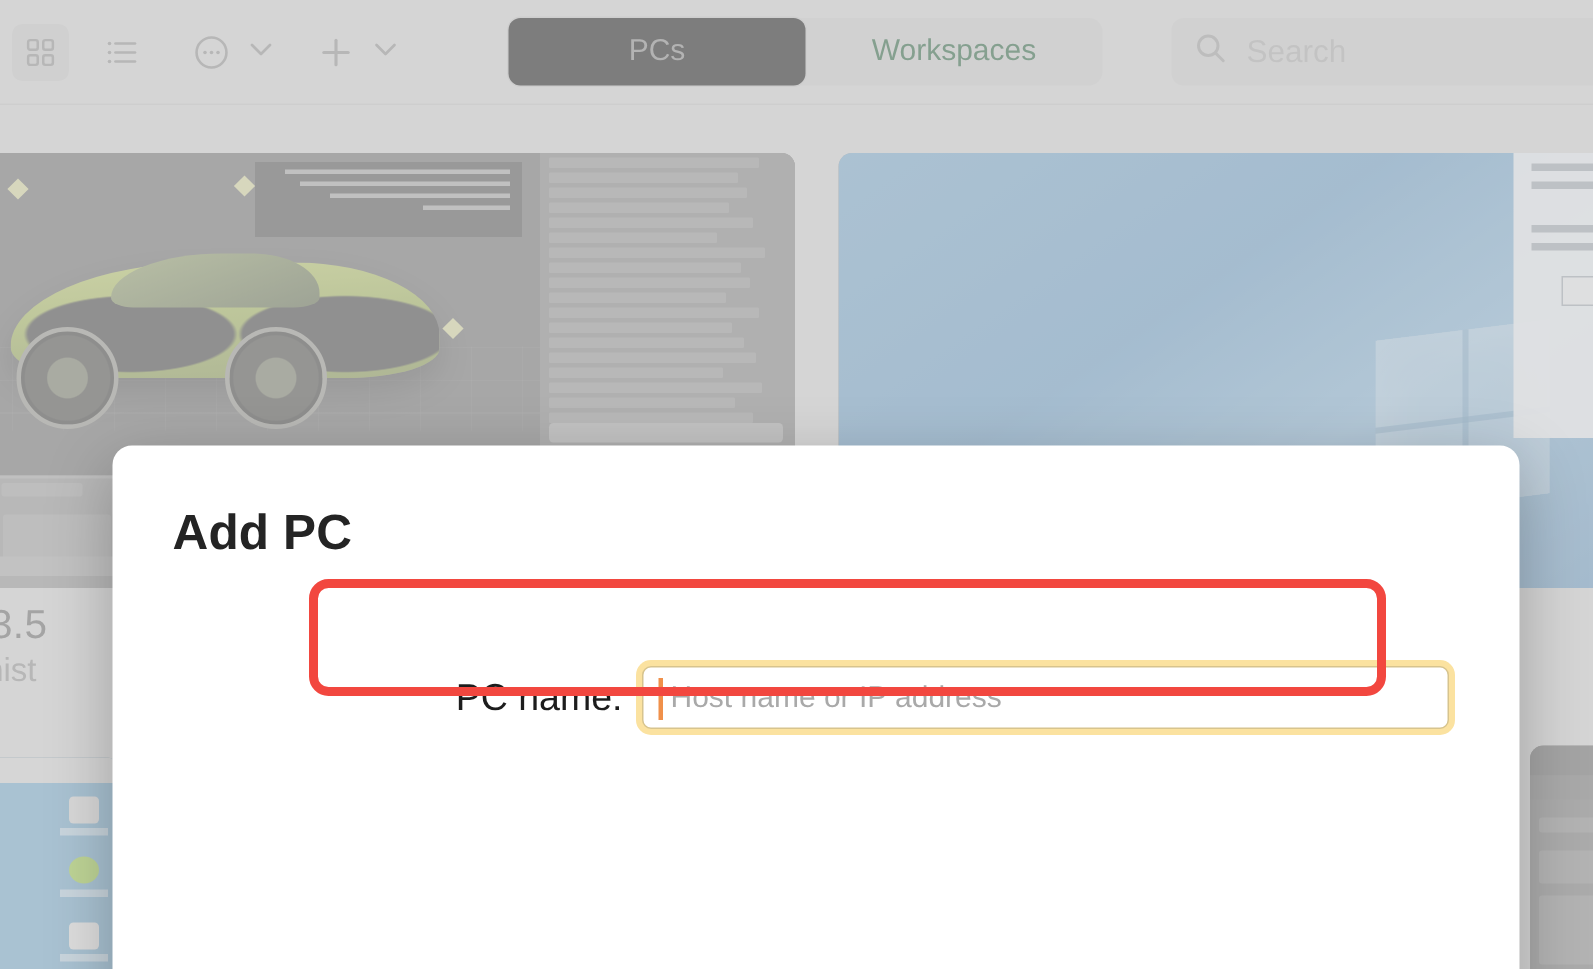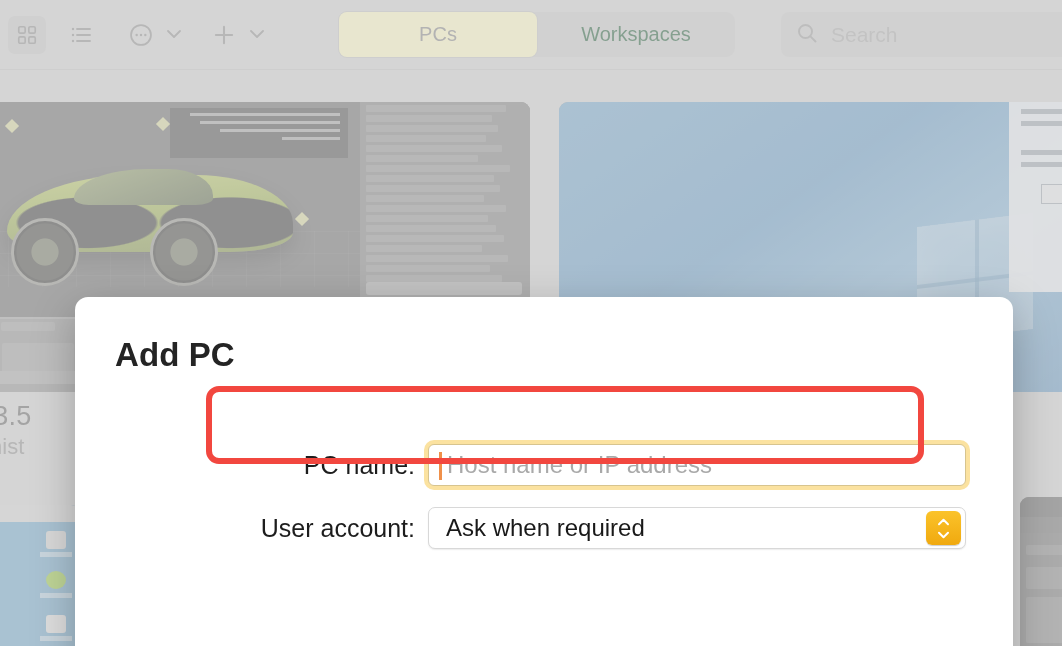--- a/index.html
+++ b/index.html
@@ -28,21 +28,21 @@
   .chev { color:#8e8e8e; font-size:15px; line-height:1; margin-left:-4px; padding:0 8px; }
 
   .segmented {
     position:absolute; left:339px; top:12px; width:396px; height:45px;
     background:#c9c9c9; border-radius:9px; display:flex;
   }
   .seg {
     flex:1; display:flex; align-items:center; justify-content:center;
     font-size:20px; color:#14532d; border-radius:8px;
   }
-  .seg.selected { background:#fef9c3; box-shadow:0 0 0 1px #c0c0c0; color:#808080; }
+  .seg.selected { background:#000000; box-shadow:0 0 0 1px #c0c0c0; color:#808080; }
 
   .searchbox {
     position:absolute; left:781px; top:12px; width:290px; height:45px;
     background:#c9c9c9; border-radius:8px; display:flex; align-items:center;
     padding:0 14px; gap:12px;
   }
   .searchbox .ph { font-size:21px; color:#a8a8a8; }
 
   
   .thumbs { position:absolute; left:0; top:71px; right:0; bottom:0; }
@@ -162,21 +162,21 @@
     width:538px; height:42px;
     border:1px solid #d7c48e; border-radius:6px;
     background:#ffffff;
     box-shadow:0 0 0 4px #fbe2a0;
     display:flex; align-items:center; padding:0 11px;
     position:relative;
   }
   .caret {
     position:absolute; left:10px; top:7px; width:3px; height:28px; background:#f0904a;
   }
-  .pcname-ph { font-size:24px; color:#a9a9a9; padding-left:7px; }
+  .pcname-ph { font-size:20px; color:#a9a9a9; padding-left:7px; }
 
   .account-select {
     width:538px; height:42px;
     border:1px solid #d8d8d8; border-radius:7px; background:#fff;
     box-shadow:0 1px 1.5px rgba(0,0,0,.08);
     display:flex; align-items:center; justify-content:space-between;
     padding-left:17px; padding-right:4px;
   }
   .account-value { font-size:24px; color:#191919; }
   .stepper {
@@ -373,32 +373,18 @@
     <div class="dlg-title">Add PC</div>
 
     <div class="form-row row-pcname">
       <div class="field-label">PC name:</div>
       <div class="pcname-input">
         <span class="caret"></span>
         <span class="pcname-ph">Host name or IP address</span>
       </div>
     </div>
 
-    <div class="form-row row-account">
-      <div class="field-label">User account:</div>
-      <div class="account-select">
-        <span class="account-value">Ask when required</span>
-        <span class="stepper">
-          <svg width="15" height="9" viewBox="0 0 16 10" fill="none" stroke="#ffffff" stroke-width="2.2" stroke-linecap="round" stroke-linejoin="round">
-              <polyline points="3,7 8,2 13,7"></polyline>
-            </svg>
-          <svg width="15" height="9" viewBox="0 0 16 10" fill="none" stroke="#ffffff" stroke-width="2.2" stroke-linecap="round" stroke-linejoin="round">
-              <polyline points="3,3 8,8 13,3"></polyline>
-            </svg>
-        </span>
-      </div>
-    </div>
 
   </div>
 
   <div class="redbox"></div>
 
 </div>
 
 </body></html>

